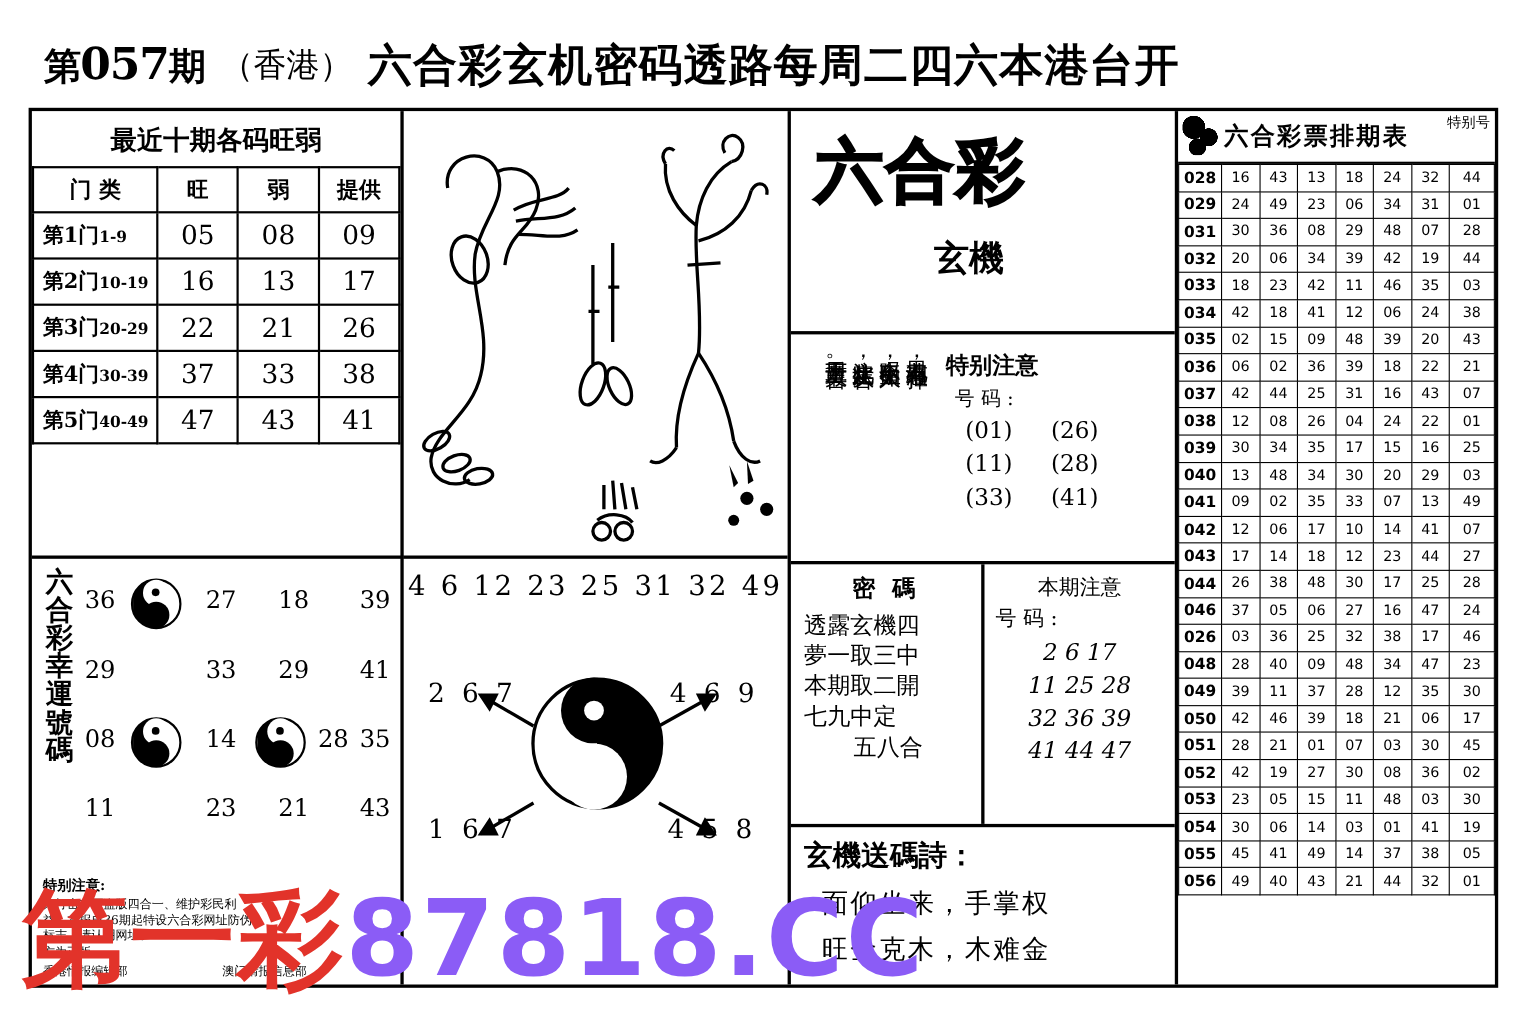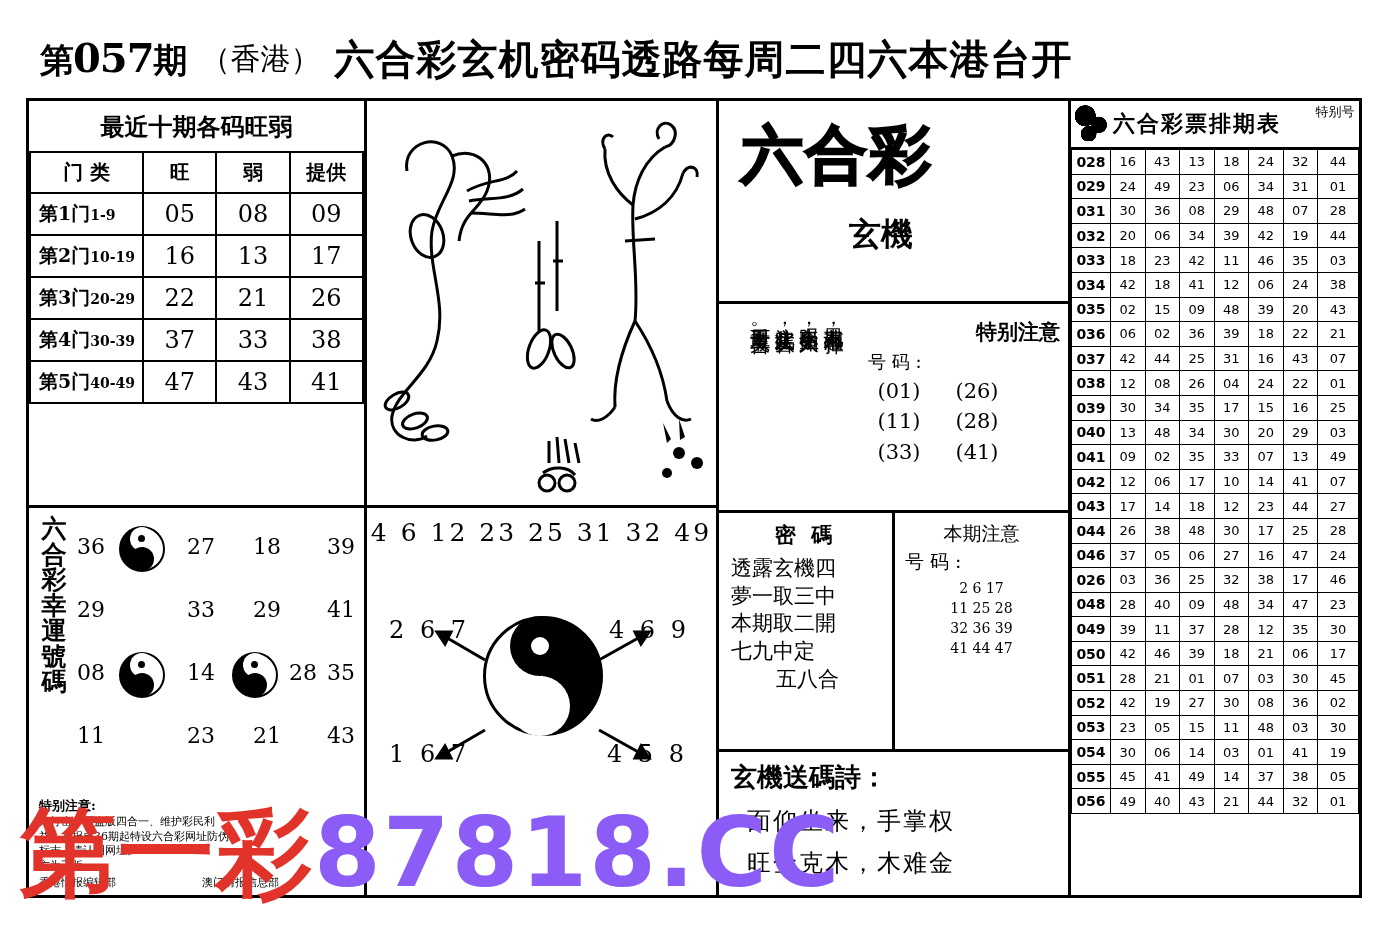--- a/index.html
+++ b/index.html
@@ -71,33 +71,33 @@
   
   .col-rm{position:absolute;left:690px;top:0;width:352px;height:794px;box-sizing:border-box;border-right:3px solid #000;}
   .logo-box{height:200px;border-bottom:3px solid #000;position:relative;}
   .logo-main{position:absolute;left:22px;top:12px;font-size:62px;font-weight:bold;letter-spacing:2px;font-family:"DejaVu Serif", serif;
     -webkit-text-stroke:2px #000;}
   .logo-sub{position:absolute;left:130px;top:112px;font-size:32px;font-weight:bold;font-family:"DejaVu Serif", serif;}
   .poem-box{height:206px;border-bottom:3px solid #000;position:relative;}
   .poem{position:absolute;left:6px;top:8px;width:120px;height:190px;display:flex;flex-direction:row-reverse;gap:2px;}
   .poem .line{writing-mode:vertical-rl;font-size:20px;line-height:1.12;letter-spacing:1px;font-family:"DejaVu Serif", serif;height:185px;}
   .sp-attn{position:absolute;right:8px;top:14px;width:200px;}
-  .sp-attn .t{font-size:21px;font-weight:bold;text-align:right;font-family:"DejaVu Serif", serif;}
+  .sp-attn .t{font-size:21px;font-weight:bold;text-align:left;font-family:"DejaVu Serif", serif;}
   .sp-attn .t2{font-size:18px;margin:4px 0 2px 8px;font-family:"DejaVu Serif", serif;}
   .sp-attn .pairs{font-size:21px;line-height:1.45;font-family:"DejaVu Serif", serif;}
   .sp-attn .pairs span{display:inline-block;width:78px;text-align:center;}
   .code-box{height:236px;border-bottom:3px solid #000;position:relative;}
   .code-left{position:absolute;left:0;top:0;width:176px;height:100%;border-right:3px solid #000;box-sizing:border-box;}
   .code-left .hd{text-align:center;font-size:21px;font-weight:bold;padding:8px 0 6px;letter-spacing:4px;font-family:"DejaVu Serif", serif;}
   .code-left .ln{font-size:21px;line-height:1.32;padding-left:12px;font-family:"DejaVu Serif", serif;}
   .code-left .ln.c{text-align:center;padding-left:4px;}
   .code-right{position:absolute;left:176px;top:0;right:0;height:100%;}
   .code-right .hd{text-align:center;font-size:19px;padding:8px 0 0;font-family:"DejaVu Serif", serif;}
   .code-right .hd2{font-size:19px;padding:2px 0 4px 10px;font-family:"DejaVu Serif", serif;}
-  .code-right .nums{font-size:14px;line-height:1.42;text-align:center;font-family:"DejaVu Serif", serif;}
+  .code-right .nums{font-size:21px;line-height:1.42;text-align:center;font-family:"DejaVu Serif", serif;font-style:italic;}
   .send-box{height:149px;position:relative;}
   .send-title{font-size:26px;font-weight:bold;padding:8px 0 0 12px;font-family:"DejaVu Serif", serif;}
   .send-line{font-size:24px;padding:10px 0 0 28px;letter-spacing:2px;font-family:"DejaVu Serif", serif;}
 
   
   .col-right{position:absolute;left:1042px;top:0;right:0;height:794px;}
   .rt-head{height:46px;border-bottom:2px solid #000;position:relative;}
   .rt-head .main{position:absolute;left:42px;top:8px;font-size:22px;font-weight:bold;letter-spacing:2px;font-family:"DejaVu Serif", serif;}
   .rt-head .sp{position:absolute;right:4px;top:4px;width:40px;text-align:center;font-size:13px;line-height:1.1;font-family:"DejaVu Serif", serif;}
   .rt-head .blot{position:absolute;left:4px;top:4px;width:34px;height:36px;background:

